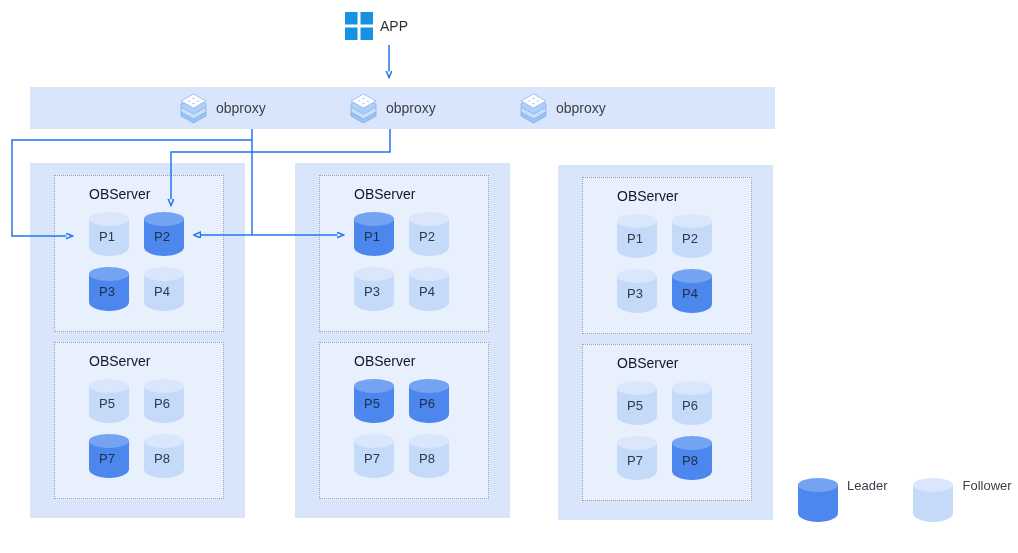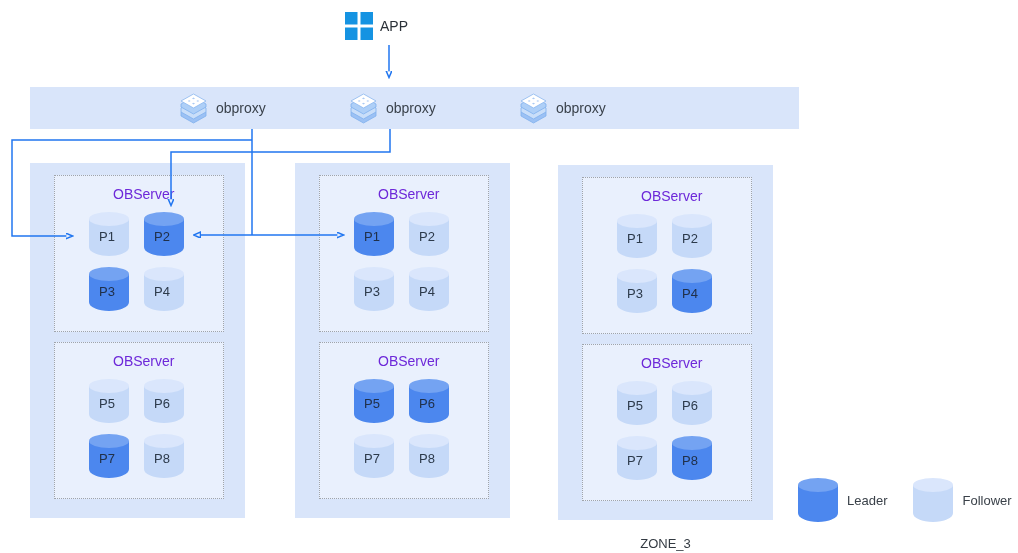--- a/index.html
+++ b/index.html
@@ -8,48 +8,48 @@
     font-family:"Liberation Sans","DejaVu Sans",sans-serif;color:var(--text,#3c4650);border-radius:30px;
   }
   .arrows{position:absolute;left:0;top:0;width:1018px;height:553px;pointer-events:none;z-index:5;}
   .arrows path{stroke:var(--arrow,#2176f0);stroke-width:1.5;fill:none;}
 
   
   .app-group{position:absolute;left:345px;top:12px;display:flex;align-items:center;gap:7px;z-index:2;}
   .app-label{font-size:14px;color:#2b3138;}
 
   
-  .proxy-bar{position:absolute;left:30px;top:87px;width:745px;height:42px;background:var(--bar-bg,#d9e5fa);z-index:1;padding-left:24px;}
+  .proxy-bar{position:absolute;left:30px;top:87px;width:745px;height:42px;background:var(--bar-bg,#d9e5fa);z-index:1;}
   .proxy-item{position:absolute;top:0;height:42px;display:flex;align-items:center;gap:9px;}
   .proxy-item .plabel{font-size:14px;color:#3a424b;}
   .pi-1{left:150px;} .pi-2{left:320px;} .pi-3{left:490px;}
 
   
   .zone{position:absolute;top:163px;width:215px;height:355px;background:var(--zone-bg,#d9e5fa);z-index:1;}
   .zone-label{position:absolute;width:215px;text-align:center;font-size:13px;color:#333a42;z-index:2;}
   .server{position:absolute;left:24px;width:170px;height:157px;background:var(--server-bg,#e9f0fd);
           border:1px dotted var(--server-border,#9fa4ab);box-sizing:border-box;}
   .server.first{top:12px;} .server.second{top:179px;}
-  .server-title{position:absolute;left:34px;top:10px;font-size:14px;color:#6d28d9;margin-left:24px;}
+  .server-title{position:absolute;left:34px;top:10px;font-size:14px;color:#0f172a;}
   .pgrid{position:absolute;left:34px;top:36px;display:grid;grid-template-columns:40px 40px;column-gap:15px;row-gap:11px;}
 
   
   .p{position:relative;width:36px;height:44px;}
   .p .ctop{position:absolute;left:0;top:0;width:40px;height:14px;border-radius:50%;}
   .p .cbody{position:absolute;left:0;top:7px;width:40px;height:37px;border-radius:0 0 20px 20px / 0 0 9px 9px;}
   .p .pid{position:absolute;left:0;right:0;top:17px;text-align:center;font-size:13px;color:#2c3a4b;z-index:1;}
   .p.follower .ctop{background:var(--follower-top,#dae6fc);}
   .p.follower .cbody{background:var(--follower-body,#c5d9f8);}
   .p.leader .ctop{background:var(--leader-top,#74a3f2);}
   .p.leader .cbody{background:var(--leader-body,#4c87ee);}
   .p.leader .pid{color:#20304a;}
 
   
   .legend{position:absolute;left:798px;top:478px;display:flex;align-items:center;gap:26px;z-index:2;}
-  .legend-item{display:flex;align-items:center;gap:13px;}
+  .legend-item{display:flex;gap:13px;}
   .legend-item .llabel{font-size:13px;color:#3a4149;}
 </style>
 </head>
 <body>
 
 <div class="canvas">
 
   <svg class="arrows" viewBox="0 0 1018 553" aria-hidden="true">
     <defs>
       <marker id="ah" markerWidth="8" markerHeight="8" refX="0.5" refY="3" orient="auto" markerUnits="userSpaceOnUse">
@@ -267,21 +267,20 @@
             <span class="pid">P7</span>
           </div>
         <div class="p leader">
             <div class="cbody"></div>
             <div class="ctop"></div>
             <span class="pid">P8</span>
           </div>
       </div>
     </div>
   </div>
-  <div class="zone-label" style="left:558px;top:536px;">ZONE_3</div>
 
   <div class="legend">
     <div class="legend-item">
       <div class="p leader">
           <div class="cbody"></div>
           <div class="ctop"></div>
         </div>
       <span class="llabel">Leader</span>
     </div>
     <div class="legend-item">

